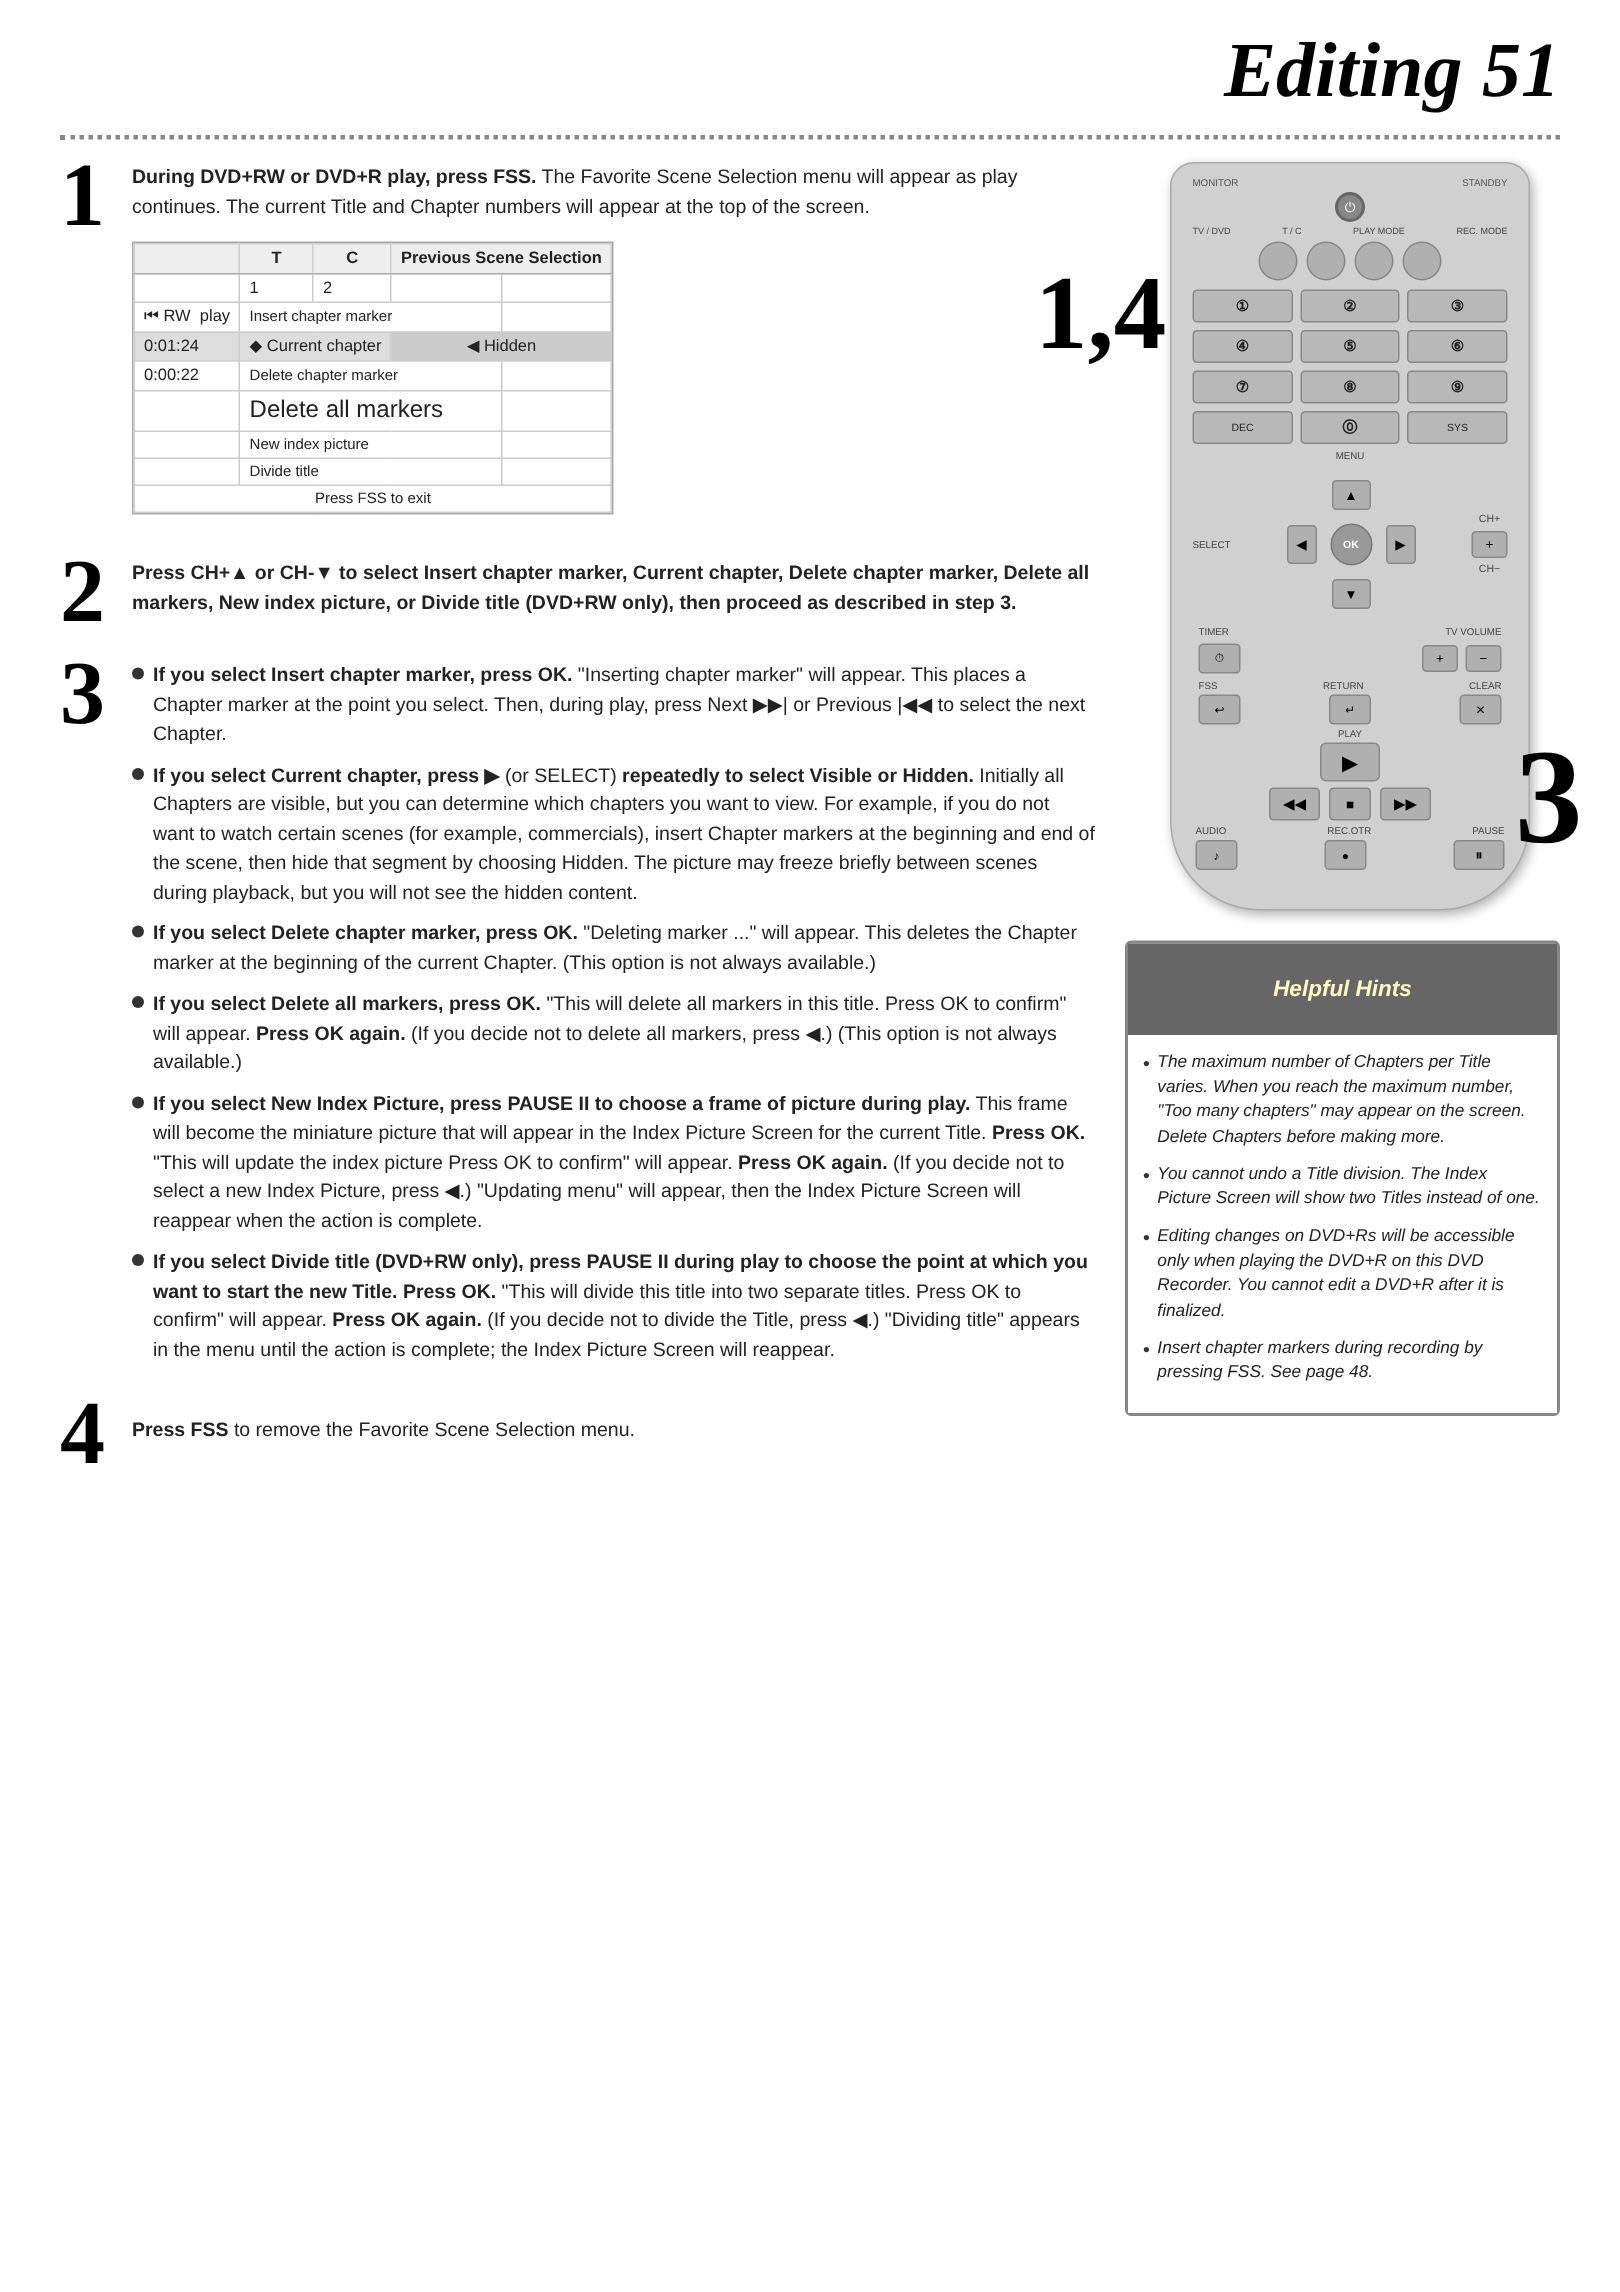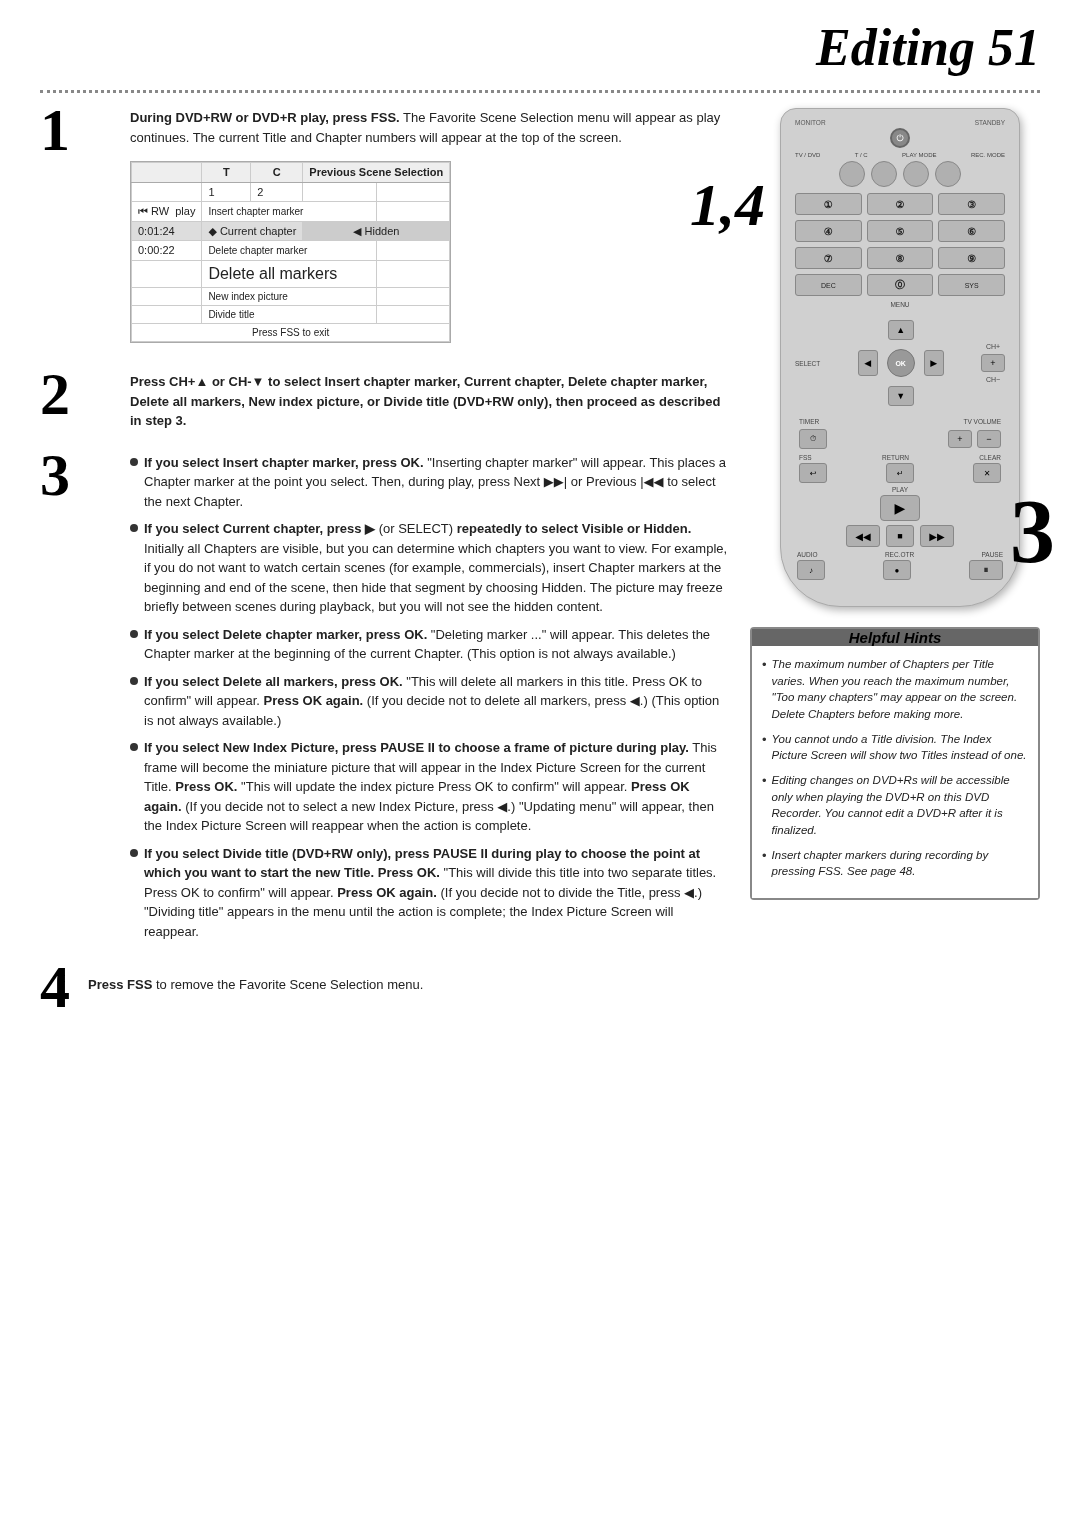--- a/index.html
+++ b/index.html
@@ -77,21 +77,20 @@
       min-width: 38px;
       color: #000;
       margin-top: -8px;
     }
 
     .step-content {
       flex: 1;
       font-size: 13px;
       line-height: 1.5;
       color: #222;
-      margin-left: 42px;
     }
 
     .step-content p {
       margin-bottom: 6px;
     }
 
     .step-content strong {
       font-weight: bold;
     }
 
@@ -335,22 +334,22 @@
 
     
     .helpful-hints {
       margin-top: 20px;
       border: 2px solid #888;
       border-radius: 4px;
     }
 
     .helpful-hints-header {
       background: #666;
-      color: #000000;
-      padding: 0 10px;
+      color: #fef9c3;
+      padding: 22px 10px;
       font-size: 15px;
       font-weight: bold;
       font-style: italic;
       text-align: center;
     }
 
     .helpful-hints-body {
       padding: 10px;
       background: #fff;
     }
@@ -500,21 +499,21 @@
         <strong>Press FSS</strong> to remove the Favorite Scene Selection menu.
       </div>
     </div>
 
   </div>
 
   <div class="right-column">
 
     <div style="position:relative; margin-bottom: 20px;">
 
-      <div style="position:absolute; left:-60px; top:70px; font-size:60px; font-weight:bold; font-family:'Times New Roman',serif; color:#000; line-height:0.9; z-index:5;font-style:italic;">1,4</div>
+      <div style="position:absolute; left:-60px; top:70px; font-size:70px; font-weight:bold; font-family:'Times New Roman',serif; color:#000; line-height:0.9; z-index:5;">1,4</div>
       <div style="position:absolute; right:-15px; bottom:30px; font-size:90px; font-weight:bold; font-family:'Times New Roman',serif; color:#000; line-height:1; z-index:5;">3</div>
 
       <div class="remote" style="margin-left:30px;">
 
         <div style="display:flex; justify-content:space-between; font-size:6.5px; color:#555; margin-bottom:2px;">
           <span>MONITOR</span>
           <span>STANDBY</span>
         </div>
 
         <div style="display:flex; justify-content:flex-end; margin-bottom:4px;">

